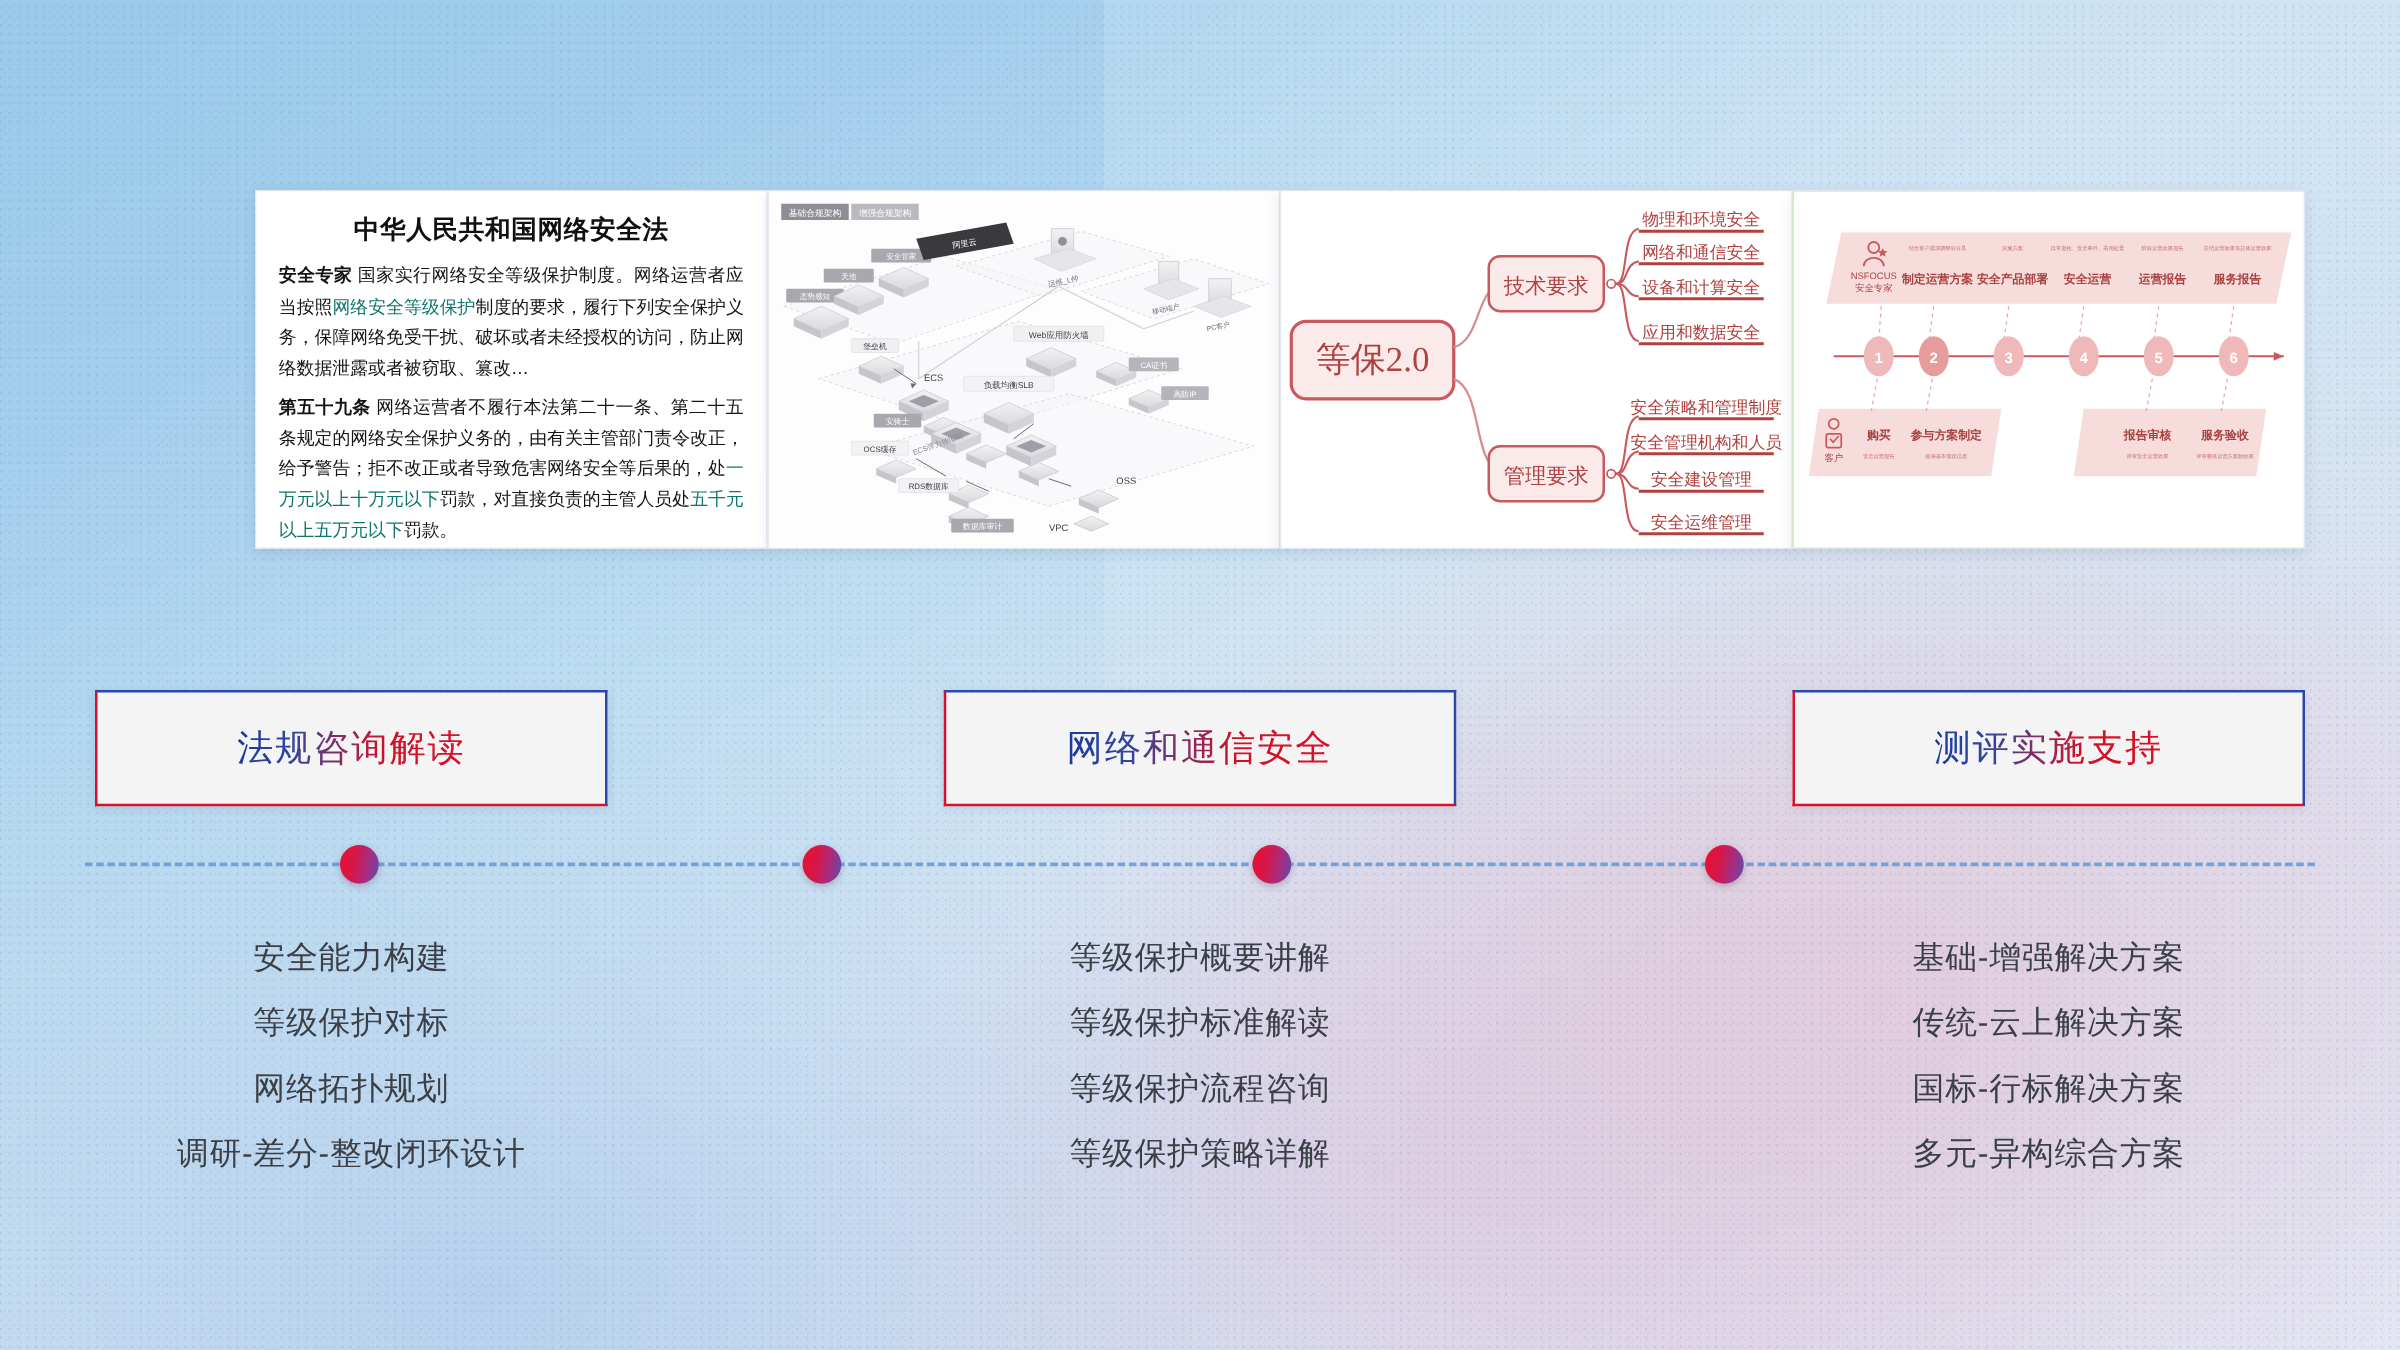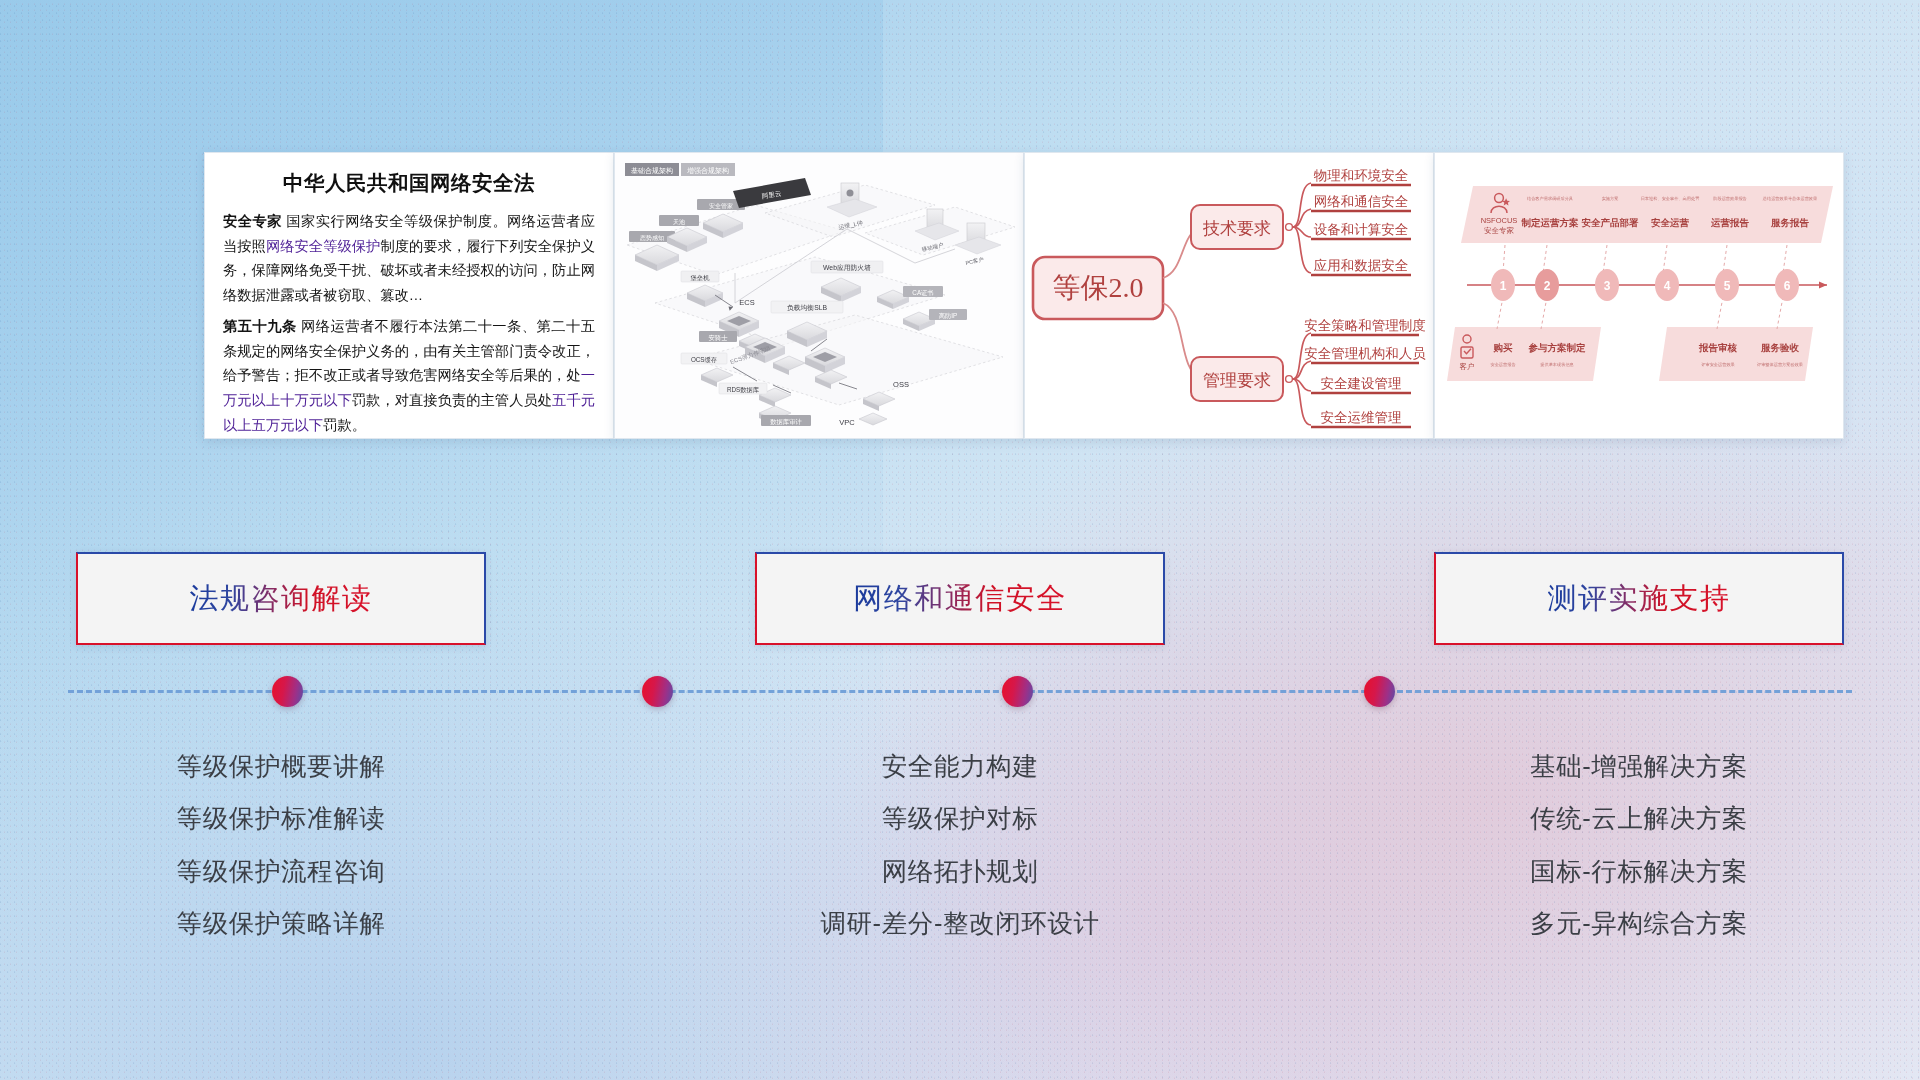--- a/index.html
+++ b/index.html
@@ -55,21 +55,21 @@
   .law-title {
     text-align: center;
     font-size: 20.5px; font-weight: bold; color: #101010;
     letter-spacing: 0.5px; margin-bottom: 12px;
   }
   .law-para {
     font-size: 14.3px; color: #141414; line-height: 1.72;
     text-align: justify; margin-bottom: 7px;
   }
   .law-para b { font-weight: bold; }
-  .law-hl { color: #4c1d95; }
+  .law-hl { color: #0f766e; }
 
   
   .arch-card { background: #fbfbfc; }
   .arch-svg { display: block; width: 410px; height: 287px; }
 
   
   .mind-card { background: #ffffff; }
   .mind-svg { display: block; width: 410px; height: 287px; }
 
   
@@ -522,31 +522,31 @@
   <div id="timeline-line"></div>
   <div class="tl-dot" style="left:204px"></div>
   <div class="tl-dot" style="left:574px"></div>
   <div class="tl-dot" style="left:934px"></div>
   <div class="tl-dot" style="left:1296px"></div>
 </div>
 
 <div id="lists-row">
 
   <div class="list-col">
+    <div class="list-item">安全能力构建</div>
+    <div class="list-item">等级保护对标</div>
+    <div class="list-item">网络拓扑规划</div>
+    <div class="list-item">调研-差分-整改闭环设计</div>
+  </div>
+
+  <div class="list-col">
     <div class="list-item">等级保护概要讲解</div>
     <div class="list-item">等级保护标准解读</div>
     <div class="list-item">等级保护流程咨询</div>
     <div class="list-item">等级保护策略详解</div>
-  </div>
-
-  <div class="list-col">
-    <div class="list-item">安全能力构建</div>
-    <div class="list-item">等级保护对标</div>
-    <div class="list-item">网络拓扑规划</div>
-    <div class="list-item">调研-差分-整改闭环设计</div>
   </div>
 
   <div class="list-col">
     <div class="list-item">基础-增强解决方案</div>
     <div class="list-item">传统-云上解决方案</div>
     <div class="list-item">国标-行标解决方案</div>
     <div class="list-item">多元-异构综合方案</div>
   </div>
 
 </div>

